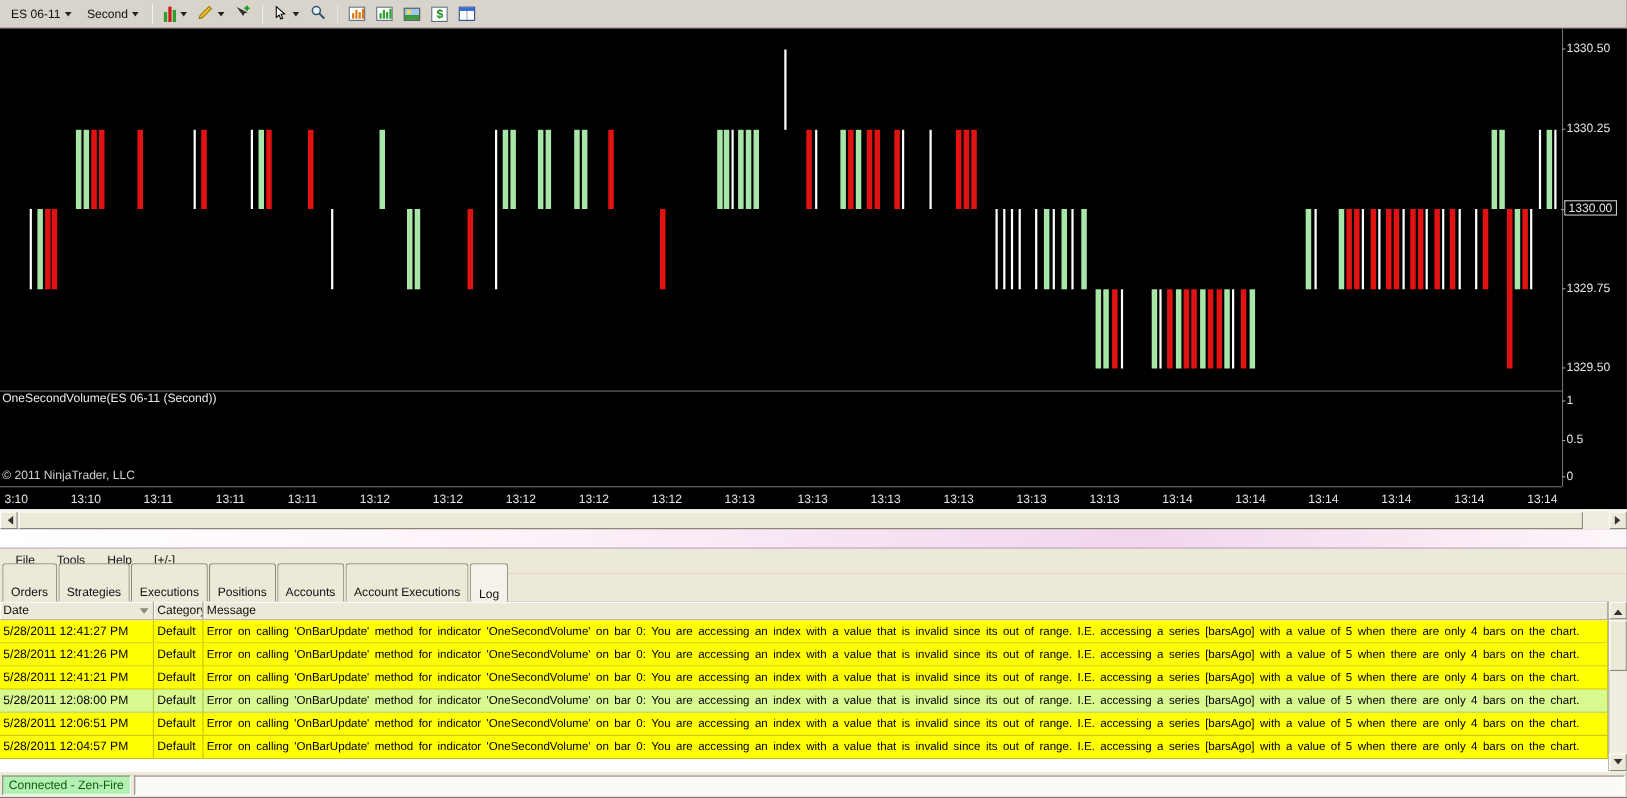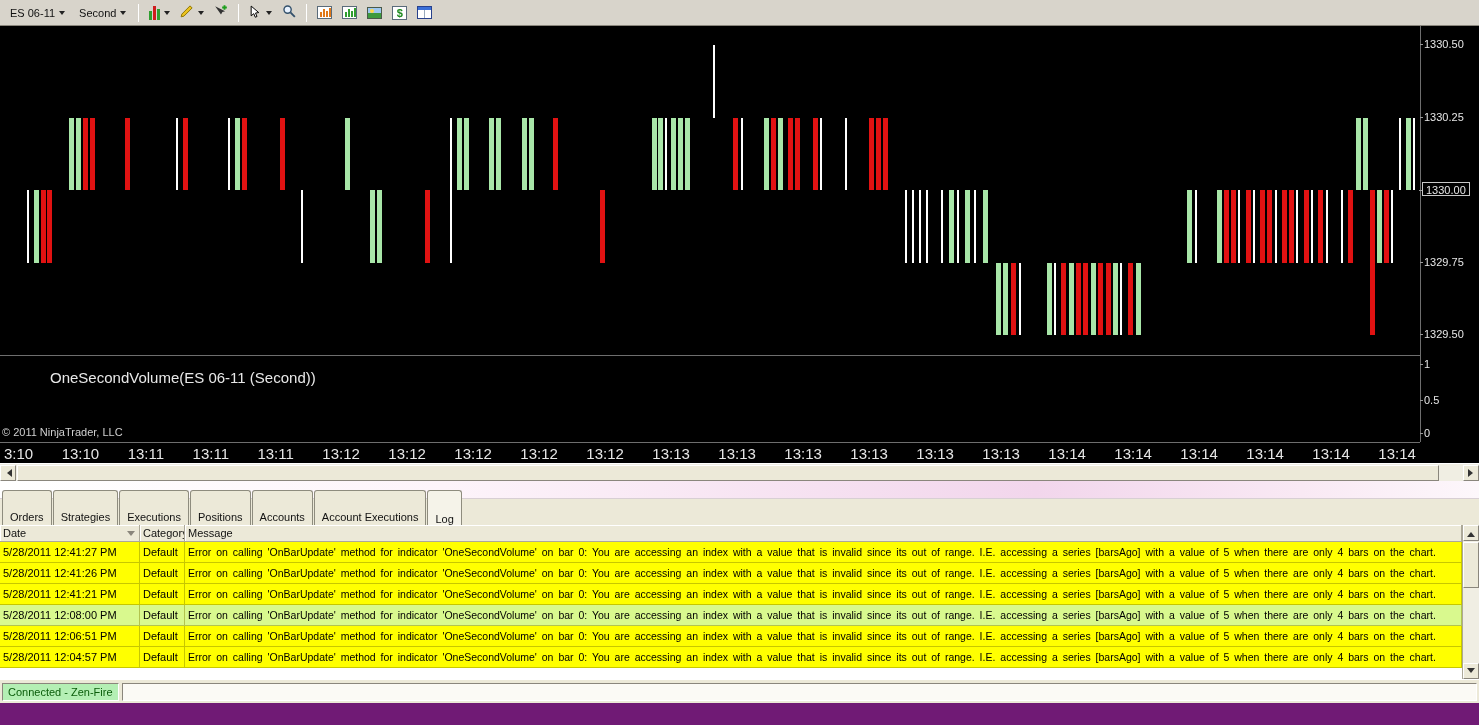--- a/index.html
+++ b/index.html
@@ -32,31 +32,31 @@
   .icon-window{display:inline-block;width:15px;height:13px;border:1px solid #28418c;background:#fff;position:relative;}
   .icon-window::before{content:"";position:absolute;left:0;top:0;right:0;height:3px;background:#3a6fd8;}
   .icon-window::after{content:"";position:absolute;left:6px;top:3px;bottom:0;width:1px;background:#9ab;}
 
   
   .chart{position:relative;width:1479px;height:437px;background:#000;overflow:hidden;}
   .plot{position:absolute;left:0;top:0;width:1420px;height:329px;overflow:hidden;}
   .bar{position:absolute;}
   .panel-sep{position:absolute;left:0;top:329px;width:1421px;height:1px;background:#6e6e6e;}
   .vol{position:absolute;left:0;top:330px;width:1420px;height:85px;}
-  .vol-label{position:absolute;left:2px;top:13px;color:#e8e8e8;font-size:15px;white-space:nowrap;margin-left:48px;}
+  .vol-label{position:absolute;left:2px;top:0;color:#e8e8e8;font-size:11px;white-space:nowrap;}
   .copyright{position:absolute;left:2px;bottom:3px;color:#cfcfcf;font-size:11px;white-space:nowrap;}
   .axis-v{position:absolute;left:1420px;top:0;width:1px;height:416px;background:#6e6e6e;}
   .price-axis{position:absolute;left:1421px;top:0;width:58px;height:329px;}
   .plabel{position:absolute;left:3px;height:14px;line-height:14px;color:#e6e6e6;font-size:11px;white-space:nowrap;}
   .plabel::before{content:"";position:absolute;left:-4px;top:7px;width:3px;height:1px;background:#9a9a9a;}
   .plabel.current{border:1px solid #c8c8c8;background:#000;padding:0 3px;left:1px;}
   .vol-axis{position:absolute;left:1421px;top:330px;width:58px;height:86px;}
   .vlabel{position:absolute;left:3px;color:#e6e6e6;font-size:11px;height:13px;line-height:13px;}
   .vlabel::before{content:"";position:absolute;left:-4px;top:6px;width:3px;height:1px;background:#9a9a9a;}
-  .time-axis{position:absolute;left:0;top:416px;width:1420px;height:21px;border-top:1px solid #6e6e6e;display:flex;justify-content:space-between;align-items:center;padding:1px 4px 0;color:#e6e6e6;font-size:15px;}
+  .time-axis{position:absolute;left:0;top:416px;width:1420px;height:21px;border-top:1px solid #6e6e6e;display:flex;justify-content:space-between;align-items:center;padding:1px 4px 0;color:#e6e6e6;font-size:11px;}
   .time-axis span{white-space:nowrap;}
 
   
   .hscroll{position:relative;width:1479px;height:18px;background:#f0eee3;border-top:1px solid #fff;}
   .sbtn{position:absolute;top:1px;width:16px;height:16px;background:#ece9d8;border:1px solid;border-color:#fff #8a867c #8a867c #fff;display:flex;align-items:center;justify-content:center;}
   .sbtn.left{left:0;}
   .sbtn.right{right:0;}
   .tri-l{width:0;height:0;border:4px solid transparent;border-right:5px solid #333;margin-right:2px;}
   .tri-r{width:0;height:0;border:4px solid transparent;border-left:5px solid #333;margin-left:2px;}
   .tri-u{width:0;height:0;border:4px solid transparent;border-bottom:5px solid #333;margin-bottom:2px;}
@@ -337,20 +337,26 @@
         <span class="tri-l"></span>
       </div>
     <div class="hthumb"></div>
     <div class="sbtn right">
         <span class="tri-r"></span>
       </div>
   </div>
 
   <div class="grad-strip"></div>
 
+  <div class="menubar">
+    <span class="menu-item">File</span>
+    <span class="menu-item">Tools</span>
+    <span class="menu-item">Help</span>
+    <span class="menu-item">[+/-]</span>
+  </div>
 
   <div class="tabstrip">
     <div class="tab">Orders</div>
     <div class="tab">Strategies</div>
     <div class="tab">Executions</div>
     <div class="tab">Positions</div>
     <div class="tab">Accounts</div>
     <div class="tab">Account Executions</div>
     <div class="tab active">Log</div>
   </div>

